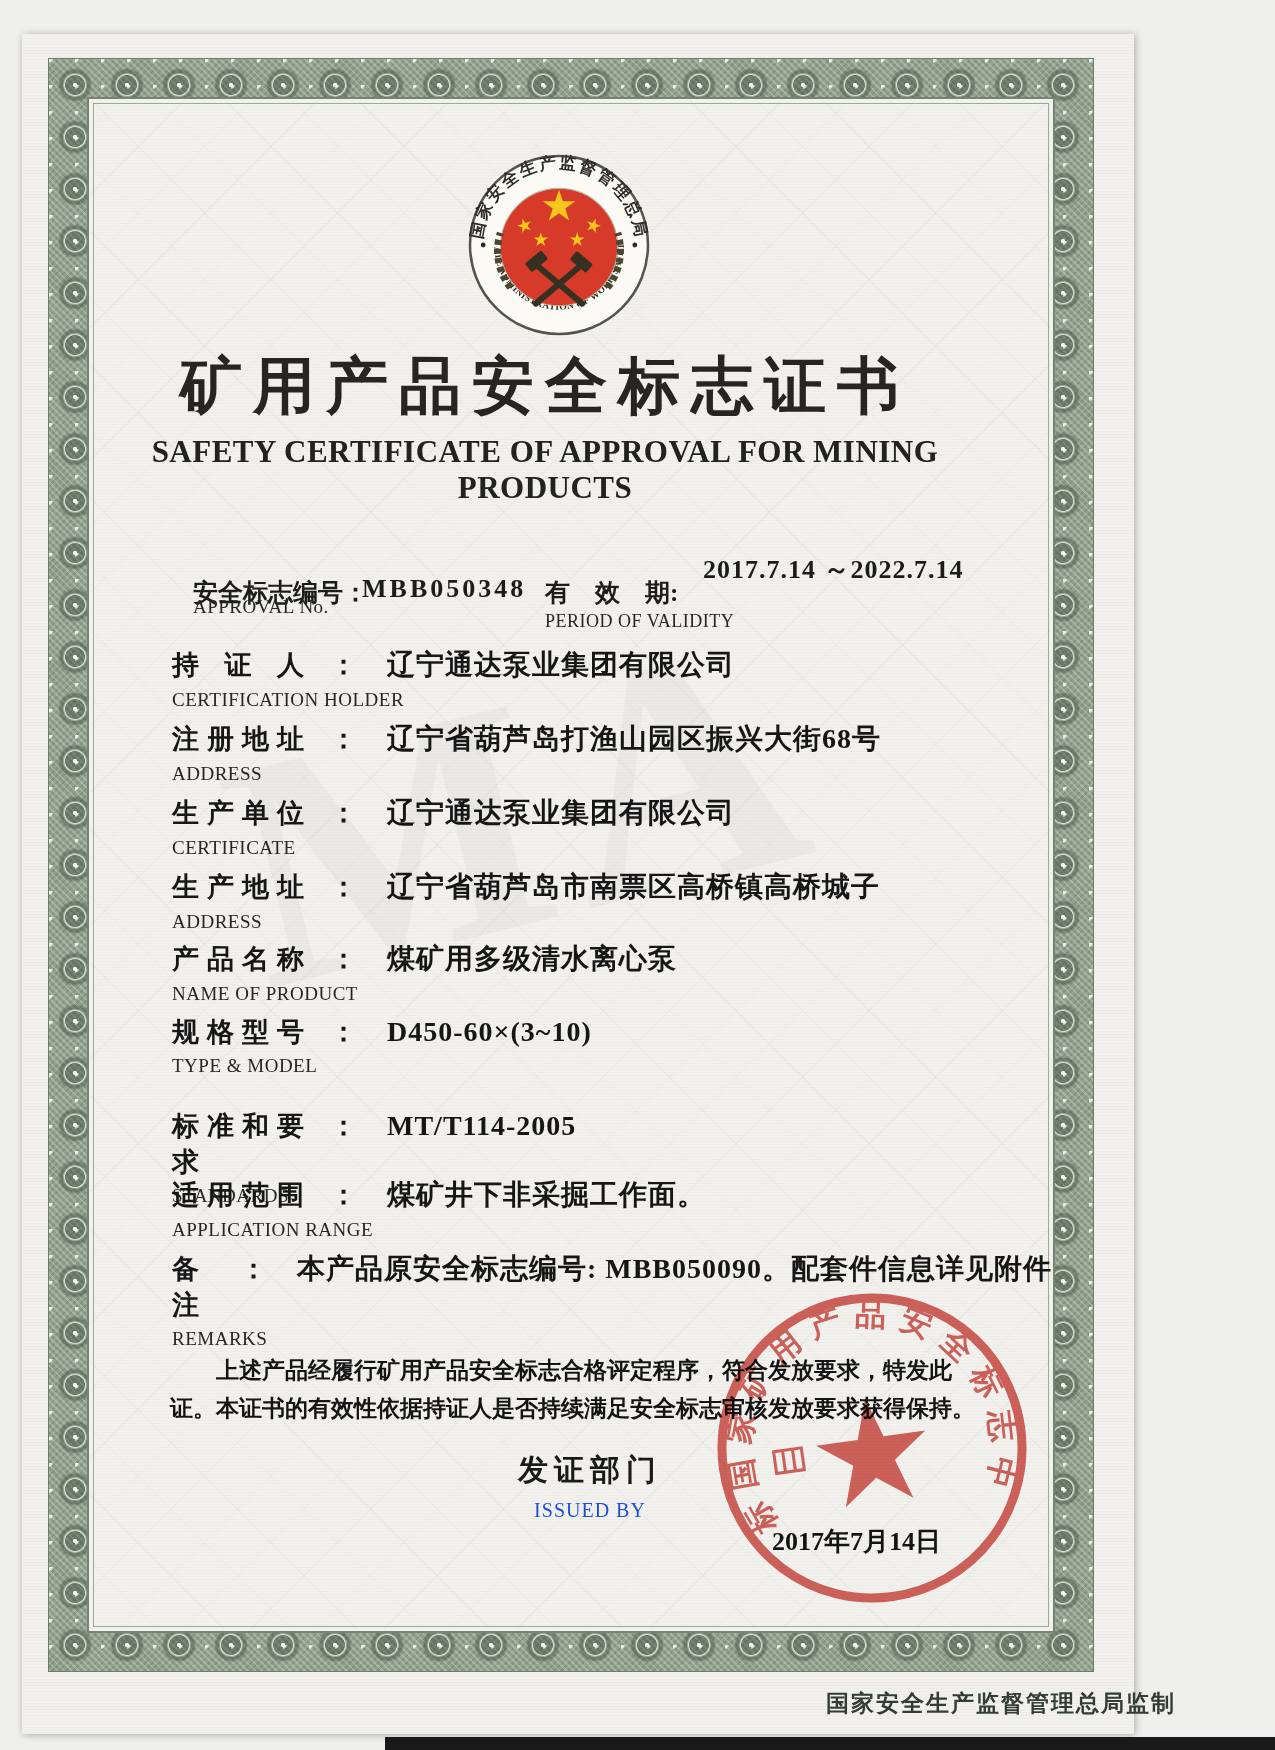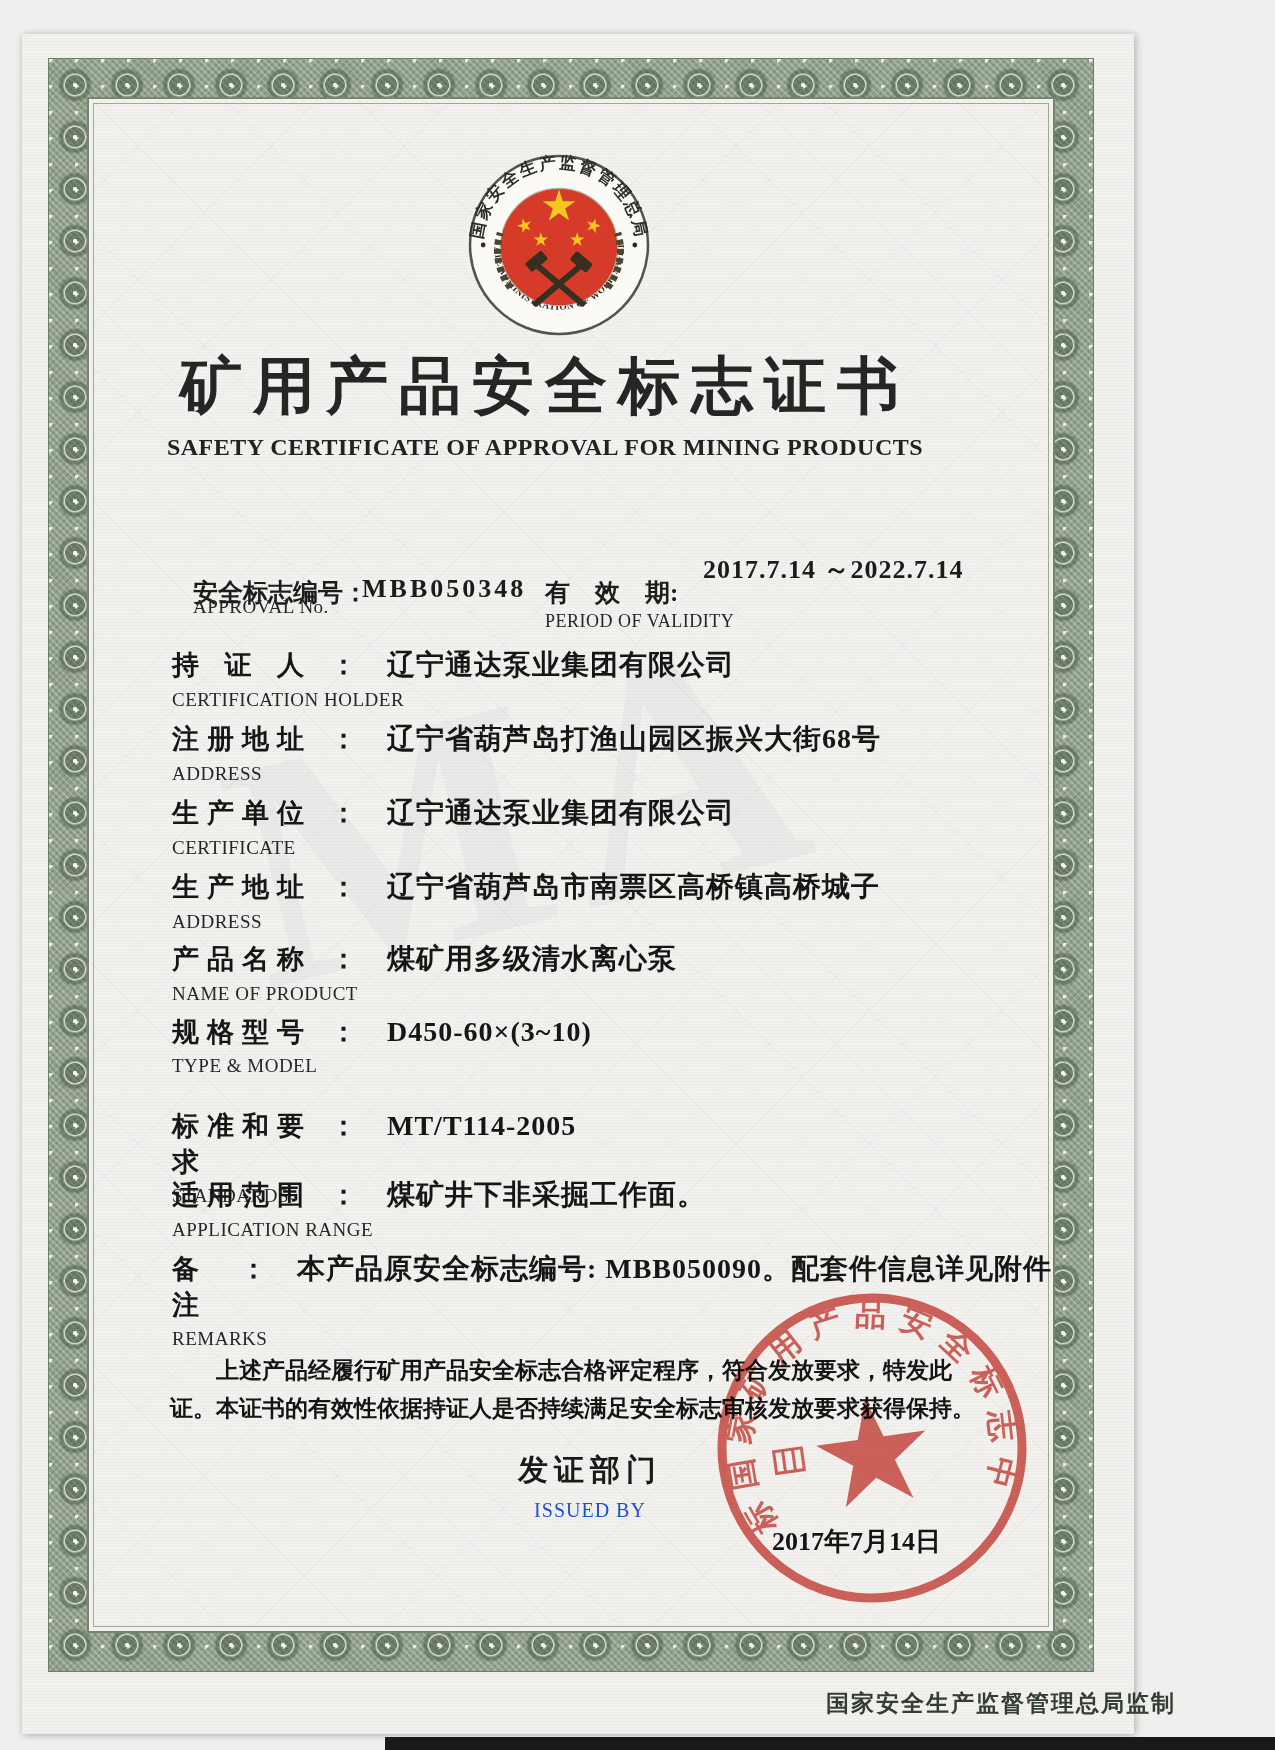--- a/index.html
+++ b/index.html
@@ -34,21 +34,21 @@
       repeating-linear-gradient(-45deg, rgba(110,115,125,.05) 0 1px, rgba(0,0,0,0) 1px 47px);}
   .wm-ma{position:absolute;left:230px;top:620px;font-size:330px;font-weight:700;
     color:rgba(110,110,125,.055);transform:rotate(-14deg);letter-spacing:20px;font-family:"Liberation Serif",serif;}
 
   .txt{position:absolute;color:#1c1c1c;}
 
   
   .emblem{position:absolute;left:468px;top:154px;width:182px;height:182px;}
   .title{left:115px;top:344px;width:860px;text-align:center;font-size:62px;font-weight:700;
     letter-spacing:11px;color:#262524;}
-  .subtitle{left:115px;top:434px;width:860px;text-align:center;font-size:24px;font-weight:700;
+  .subtitle{left:115px;top:434px;width:860px;text-align:center;font-size:31px;font-weight:700;
     letter-spacing:.5px;color:#222;}
 
   
   .ap-zh{left:193px;top:576px;font-size:25px;font-weight:700;}
   .ap-no{left:362px;top:574px;font-size:26px;font-weight:600;letter-spacing:3px;}
   .ap-en{left:193px;top:596px;font-size:19px;letter-spacing:.5px;color:#262626;}
   .val-zh{left:545px;top:576px;font-size:25px;font-weight:600;}
   .val-en{left:545px;top:611px;font-size:18px;letter-spacing:.5px;color:#262626;}
   .val-date{left:703px;top:552px;font-size:26px;font-weight:600;letter-spacing:1px;}
 

